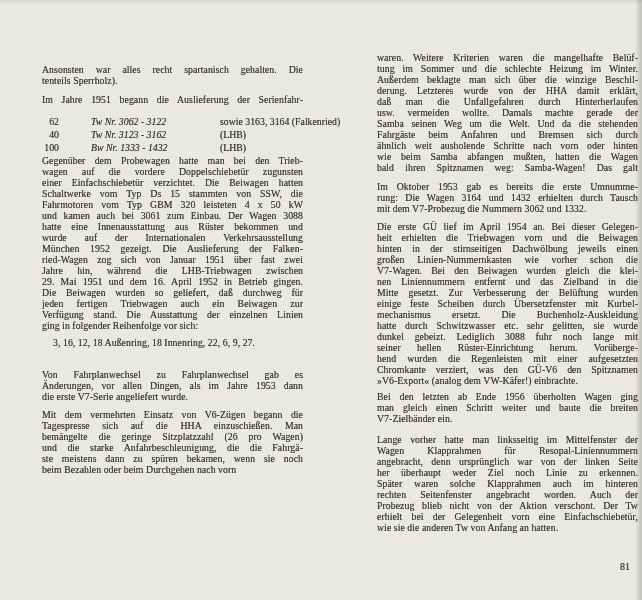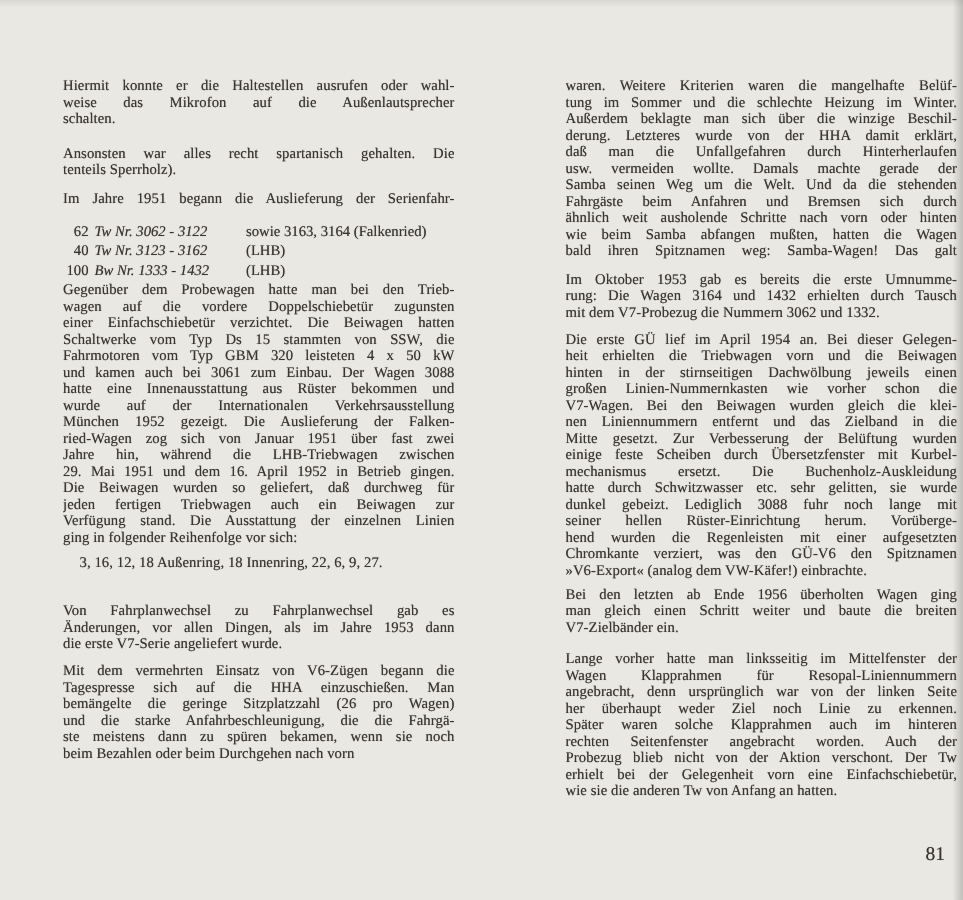--- a/index.html
+++ b/index.html
@@ -15,43 +15,38 @@
   .para{margin:0;}
   .line{
     font-size:9.8px;line-height:11px;height:11px;overflow:hidden;
     text-align:justify;text-align-last:justify;
     text-shadow:0 0 0.5px rgba(58,54,46,0.65);
     letter-spacing:0.05px;
   }
   .line.end{text-align-last:left;}
   .para.indent .line{text-align:left;text-align-last:left;padding-left:11px;}
   .fleet{font-size:9.8px;}
-  .fleet-row{display:flex;line-height:13px;height:13px;text-shadow:0 0 0.5px rgba(58,54,46,0.65);}
+  .fleet-row{display:flex;line-height:13px;height:13px;text-shadow:0 0 0.5px rgba(58,54,46,0.65);gap:28px;}
   .fleet-qty{width:17px;text-align:right;flex:none;}
   .fleet-desc{margin-left:4px;width:101px;flex:none;font-style:italic;}
   .fleet-note{flex:none;}
   #page-number{
     position:absolute;left:610px;top:561px;width:20px;
-    font-size:13px;text-align:right;
+    font-size:10px;text-align:right;
     text-shadow:0 0 0.5px rgba(58,54,46,0.65);
   }
   .edge-right{position:absolute;right:0;top:0;width:7px;height:600px;
     background:linear-gradient(to left, rgba(105,103,96,0.32), rgba(105,103,96,0));}
   .edge-top{position:absolute;left:0;top:0;width:642px;height:5px;
     background:linear-gradient(to bottom, rgba(120,118,110,0.15), rgba(120,118,110,0));}
 </style>
 </head>
 <body style="background: rgb(233, 232, 227); color: rgb(58, 54, 46);">
 
 <div id="left-col" class="col">
-    <div class="para" style="margin-top: 0px;">
-      <div class="line">Hiermit konnte er die Haltestellen ausrufen oder wahl-</div>
-      <div class="line">weise das Mikrofon auf die Außenlautsprecher</div>
-      <div class="line end">schalten.</div>
-    </div>
     <div class="para" style="margin-top: 12px;">
       <div class="line">Ansonsten war alles recht spartanisch gehalten. Die</div>
       <div class="line end">tenteils Sperrholz).</div>
     </div>
     <div class="para" style="margin-top: 8px;">
       <div class="line">Im Jahre 1951 begann die Auslieferung der Serienfahr-</div>
     </div>
     <div class="fleet" style="margin-top: 10px;">
       <div class="fleet-row">
         <span class="fleet-qty">62</span>

